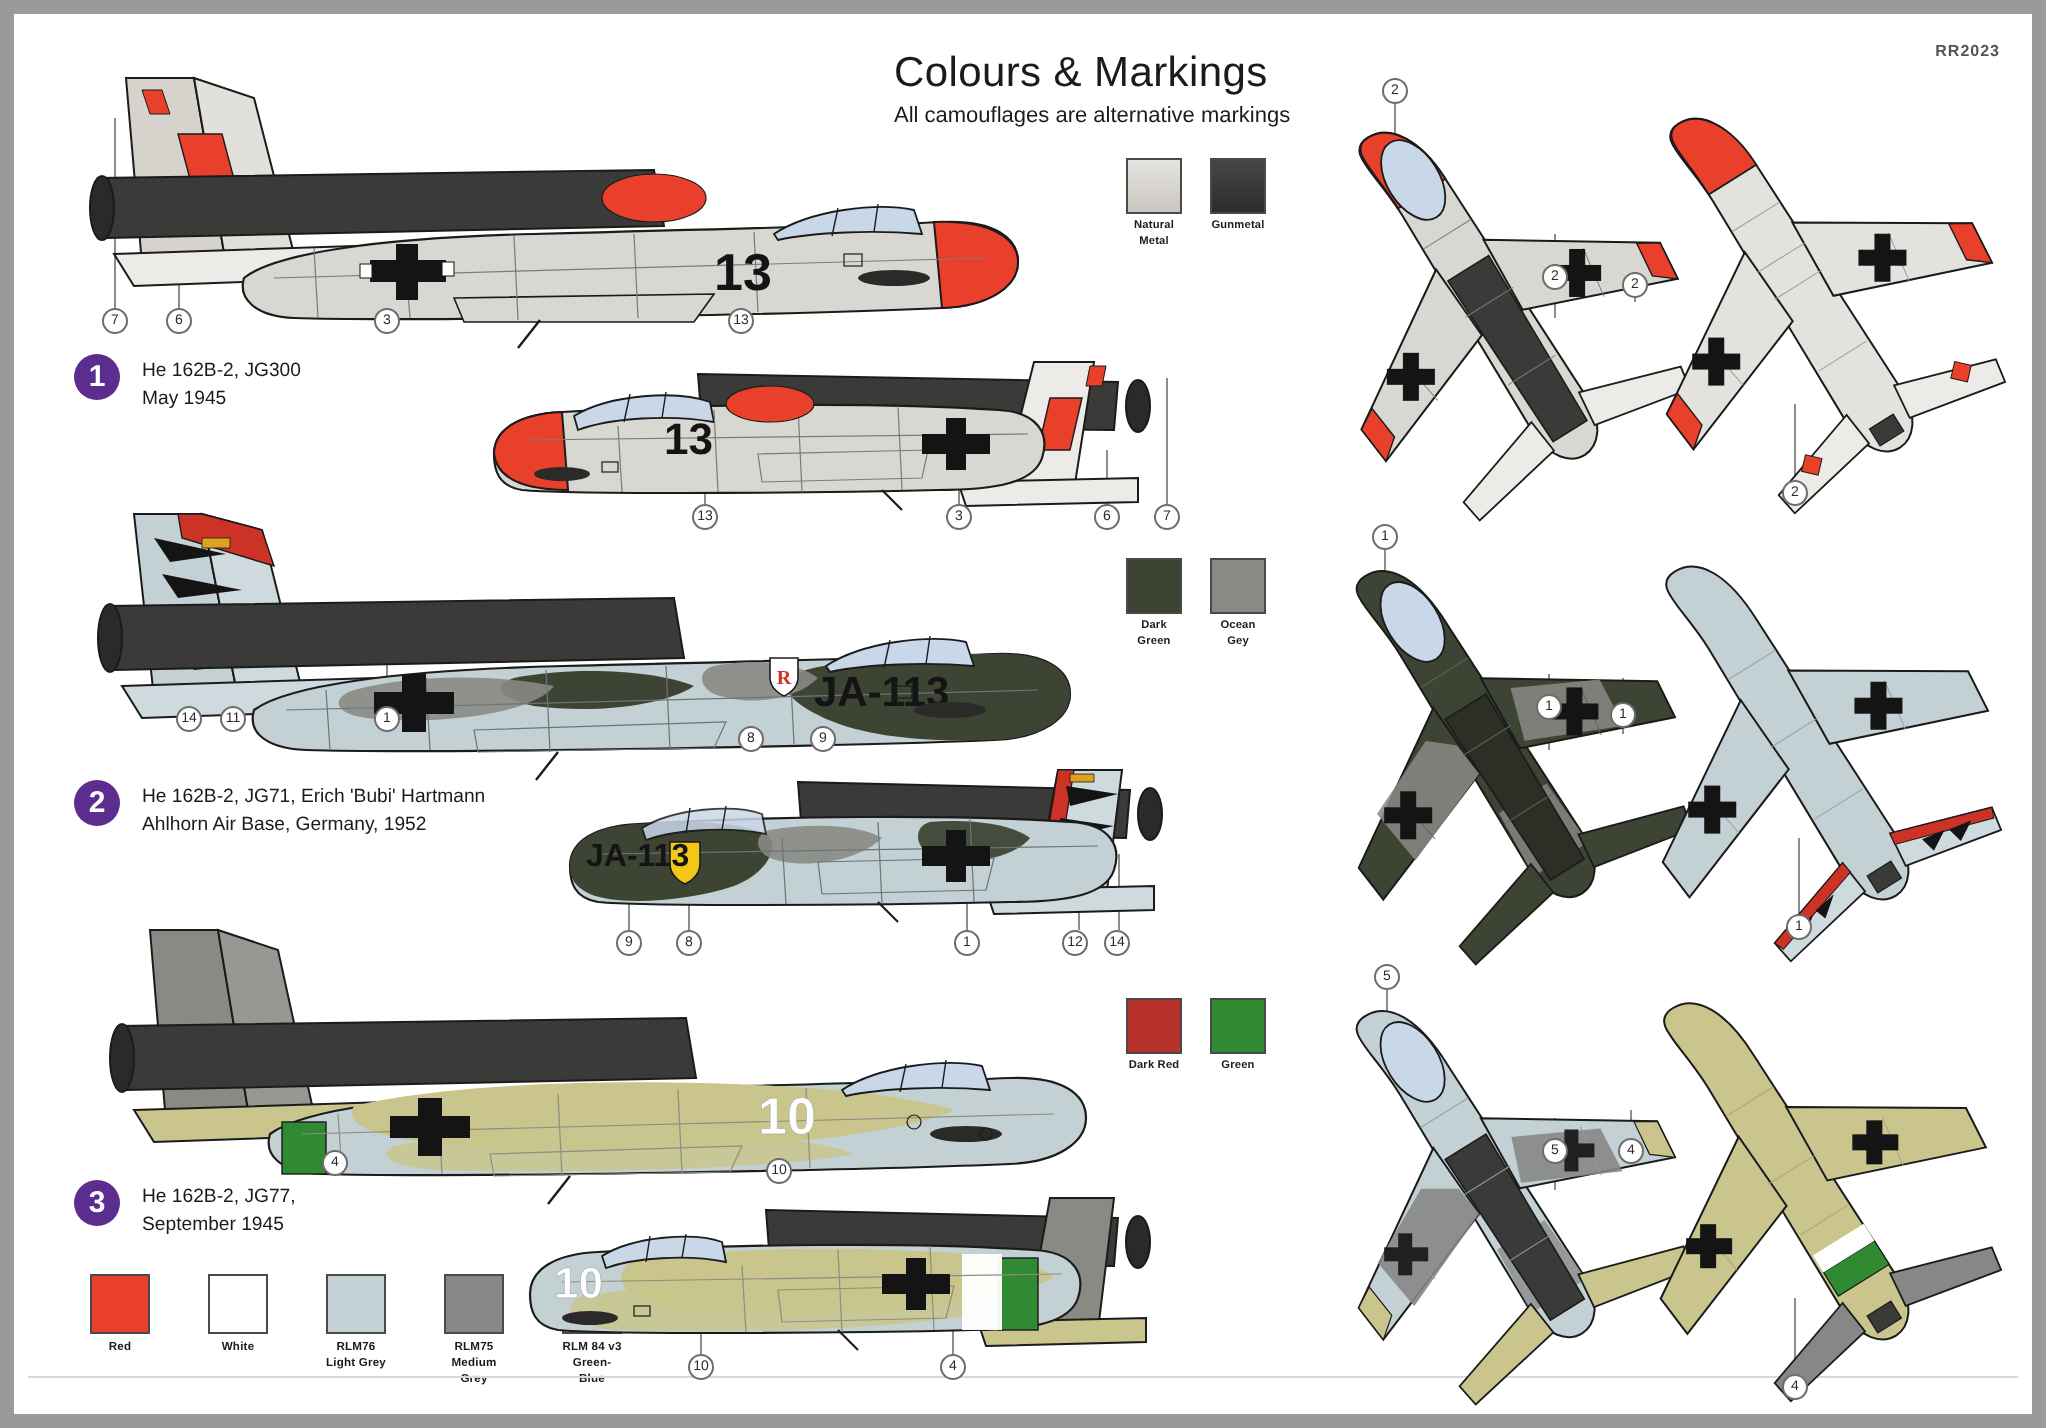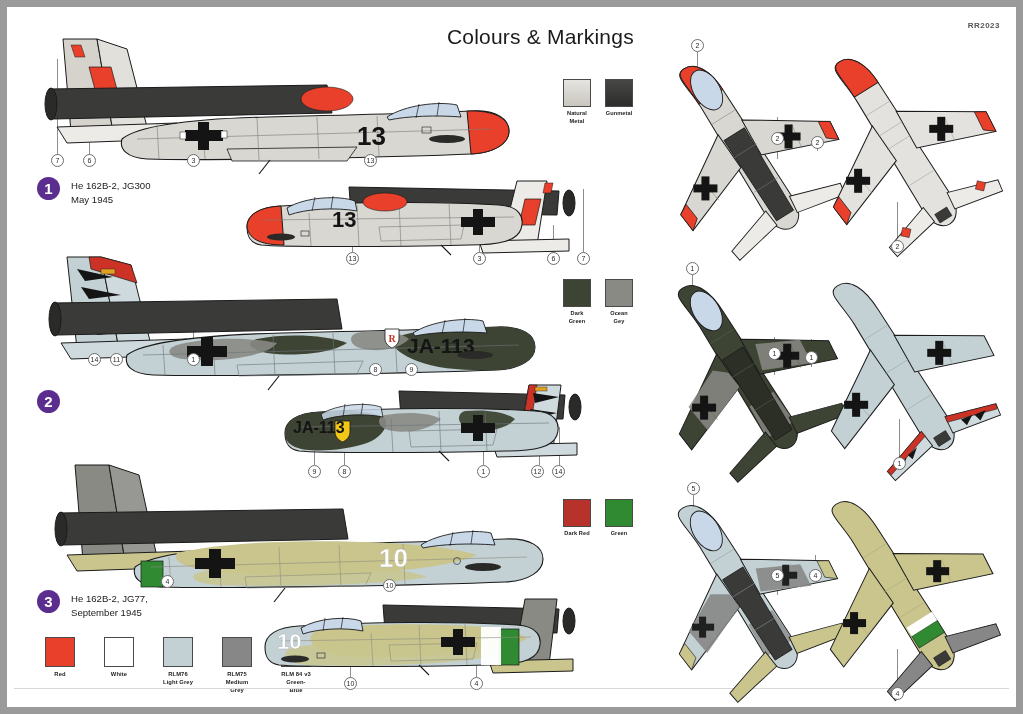--- a/index.html
+++ b/index.html
@@ -54,20 +54,21 @@
 </style>
 </head>
 <body>
 
 <div id="sheet">
 <div class="page">
 
   <div class="kitcode">RR2023</div>
   <div class="hdr">
     <h1>Colours &amp; Markings</h1>
+    <p>All camouflages are alternative markings</p>
   </div>
 
   <div class="swgroup" style="left:556px;top:72px;">
     <div class="sw">
       <div class="chip" style="background:linear-gradient(180deg,#e6e4e0,#c9c6c0);"></div>
       <div class="nm">Natural
 Metal</div>
     </div>
     <div class="sw">
       <div class="chip" style="background:linear-gradient(180deg,#474745,#2c2c2a);"></div>
@@ -123,20 +124,22 @@
     </div>
   </div>
 
   <div class="cap" style="left:30px;top:170px;">
     <div class="bub">1</div>
     <div class="txt">He 162B-2, JG300
 May 1945</div>
   </div>
   <div class="cap" style="left:30px;top:383px;">
     <div class="bub">2</div>
+    <div class="txt">He 162B-2,  JG71, Erich 'Bubi' Hartmann
+Ahlhorn Air Base, Germany, 1952</div>
   </div>
   <div class="cap" style="left:30px;top:583px;">
     <div class="bub">3</div>
     <div class="txt">He 162B-2, JG77,
 September 1945</div>
   </div>
 
   <div class="art" style="left:20px;top:20px;">
     <svg width="500" height="150" viewBox="0 0 500 150">
 

